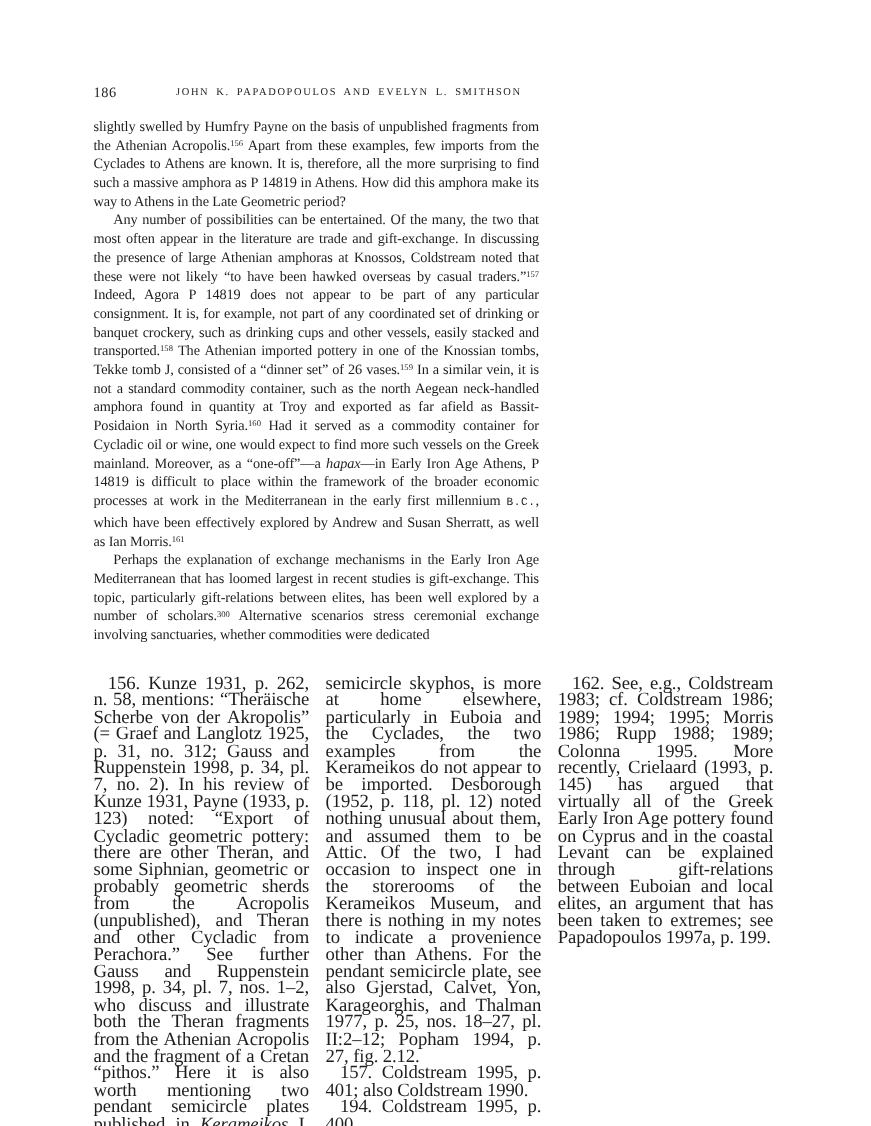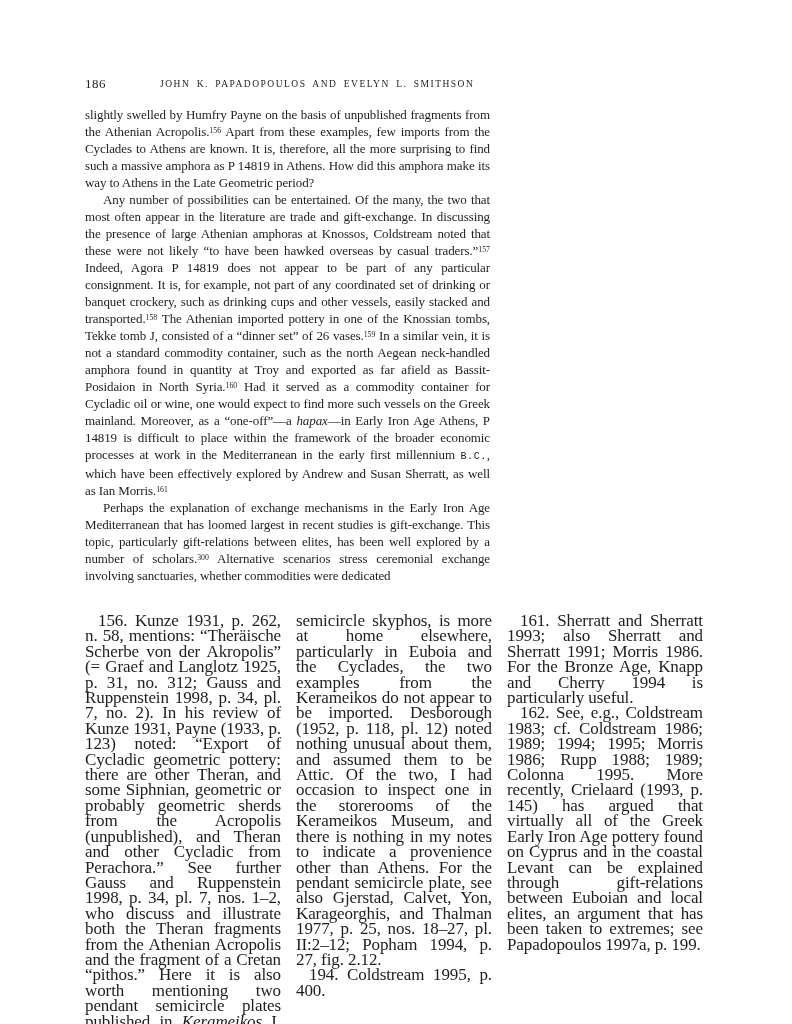--- a/index.html
+++ b/index.html
@@ -71,20 +71,20 @@
       <p class="indent">Any number of possibilities can be entertained. Of the many, the two that most often appear in the literature are trade and gift-exchange. In discussing the presence of large Athenian amphoras at Knossos, Coldstream noted that these were not likely “to have been hawked overseas by casual traders.”<sup>157</sup> Indeed, Agora P 14819 does not appear to be part of any particular consignment. It is, for example, not part of any coordinated set of drinking or banquet crockery, such as drinking cups and other vessels, easily stacked and transported.<sup>158</sup> The Athenian imported pottery in one of the Knossian tombs, Tekke tomb J, consisted of a “dinner set” of 26 vases.<sup>159</sup> In a similar vein, it is not a standard commodity container, such as the north Aegean neck-handled amphora found in quantity at Troy and exported as far afield as Bassit-Posidaion in North Syria.<sup>160</sup> Had it served as a commodity container for Cycladic oil or wine, one would expect to find more such vessels on the Greek mainland. Moreover, as a “one-off”—a <i>hapax</i>—in Early Iron Age Athens, P 14819 is difficult to place within the framework of the broader economic processes at work in the Mediterranean in the early first millennium <span class="smallcaps">B.C.</span>, which have been effectively explored by Andrew and Susan Sherratt, as well as Ian Morris.<sup>161</sup></p>
       <p class="indent">Perhaps the explanation of exchange mechanisms in the Early Iron Age Mediterranean that has loomed largest in recent studies is gift-exchange. This topic, particularly gift-relations between elites, has been well explored by a number of scholars.<sup>300</sup> Alternative scenarios stress ceremonial exchange involving sanctuaries, whether commodities were dedicated</p>
     </main>
 
   <section class="footnotes">
       <div class="fn-col">
         <p class="indent">156. Kunze 1931, p. 262, n. 58, mentions: “Theräische Scherbe von der Akropolis” (= Graef and Langlotz 1925, p. 31, no. 312; Gauss and Ruppenstein 1998, p. 34, pl. 7, no. 2). In his review of Kunze 1931, Payne (1933, p. 123) noted: “Export of Cycladic geometric pottery: there are other Theran, and some Siphnian, geometric or probably geometric sherds from the Acropolis (unpublished), and Theran and other Cycladic from Perachora.” See further Gauss and Ruppenstein 1998, p. 34, pl. 7, nos. 1–2, who discuss and illustrate both the Theran fragments from the Athenian Acropolis and the fragment of a Cretan “pithos.” Here it is also worth mentioning two pendant semicircle plates published in <i>Kerameikos</i> I, pl. 52, T 29, inv. 590; <i>Kerameikos</i> IV, pl. 34, inv. 1265. Although the shape, which is normally associated with the pendant</p>
       </div>
       <div class="fn-col">
         <p>semicircle skyphos, is more at home elsewhere, particularly in Euboia and the Cyclades, the two examples from the Kerameikos do not appear to be imported. Desborough (1952, p. 118, pl. 12) noted nothing unusual about them, and assumed them to be Attic. Of the two, I had occasion to inspect one in the storerooms of the Kerameikos Museum, and there is nothing in my notes to indicate a provenience other than Athens. For the pendant semicircle plate, see also Gjerstad, Calvet, Yon, Karageorghis, and Thalman 1977, p. 25, nos. 18–27, pl. II:2–12; Popham 1994, p. 27, fig. 2.12.</p>
+        <p class="indent">157. Coldstream 1995, p. 401; also Coldstream 1990.</p>
         <p class="indent">194. Coldstream 1995, p. 400.</p>
       </div>
       <div class="fn-col">
-        <p class="indent">161. Sherratt and Sherratt 1993; also Sherratt and Sherratt 1991; Morris 1986. For the Bronze Age, Knapp and Cherry 1994 is particularly useful.</p>
         <p class="indent">162. See, e.g., Coldstream 1983; cf. Coldstream 1986; 1989; 1994; 1995; Morris 1986; Rupp 1988; 1989; Colonna 1995. More recently, Crielaard (1993, p. 145) has argued that virtually all of the Greek Early Iron Age pottery found on Cyprus and in the coastal Levant can be explained through gift-relations between Euboian and local elites, an argument that has been taken to extremes; see Papadopoulos 1997a, p. 199.</p>
       </div>
     </section>
 </div>
 
 </body></html>

